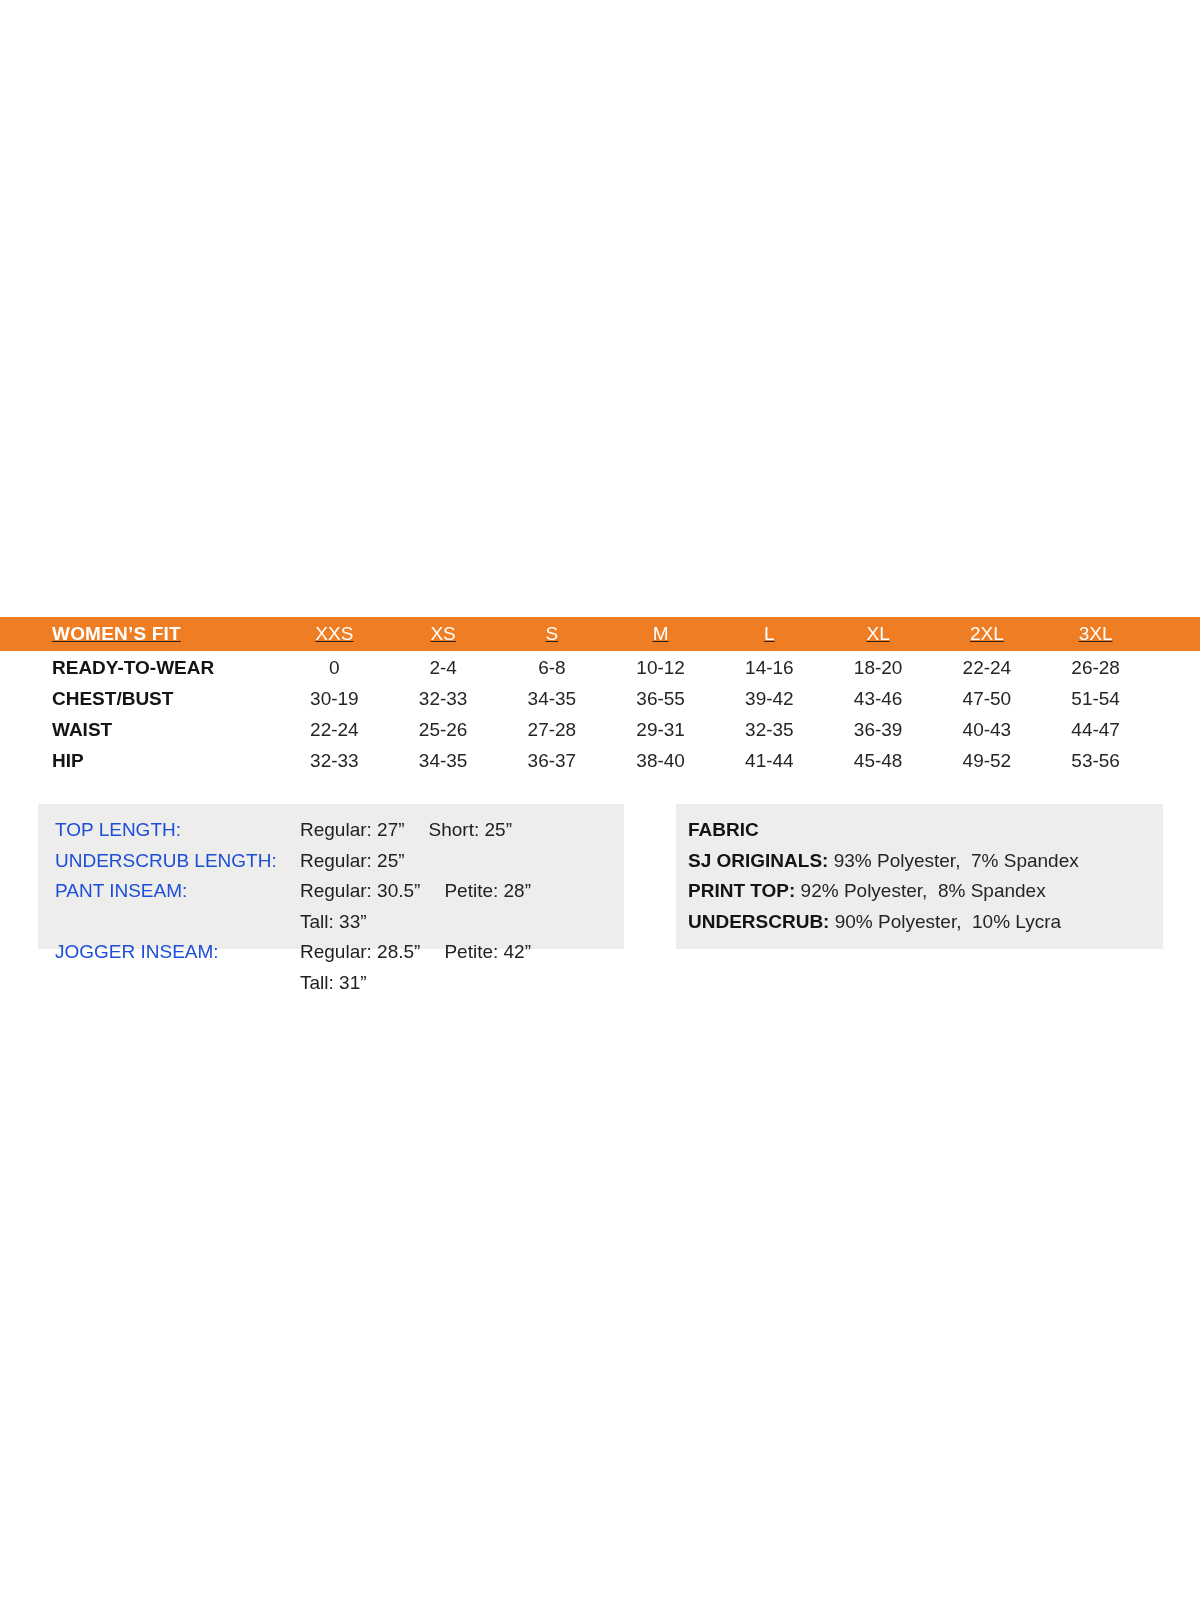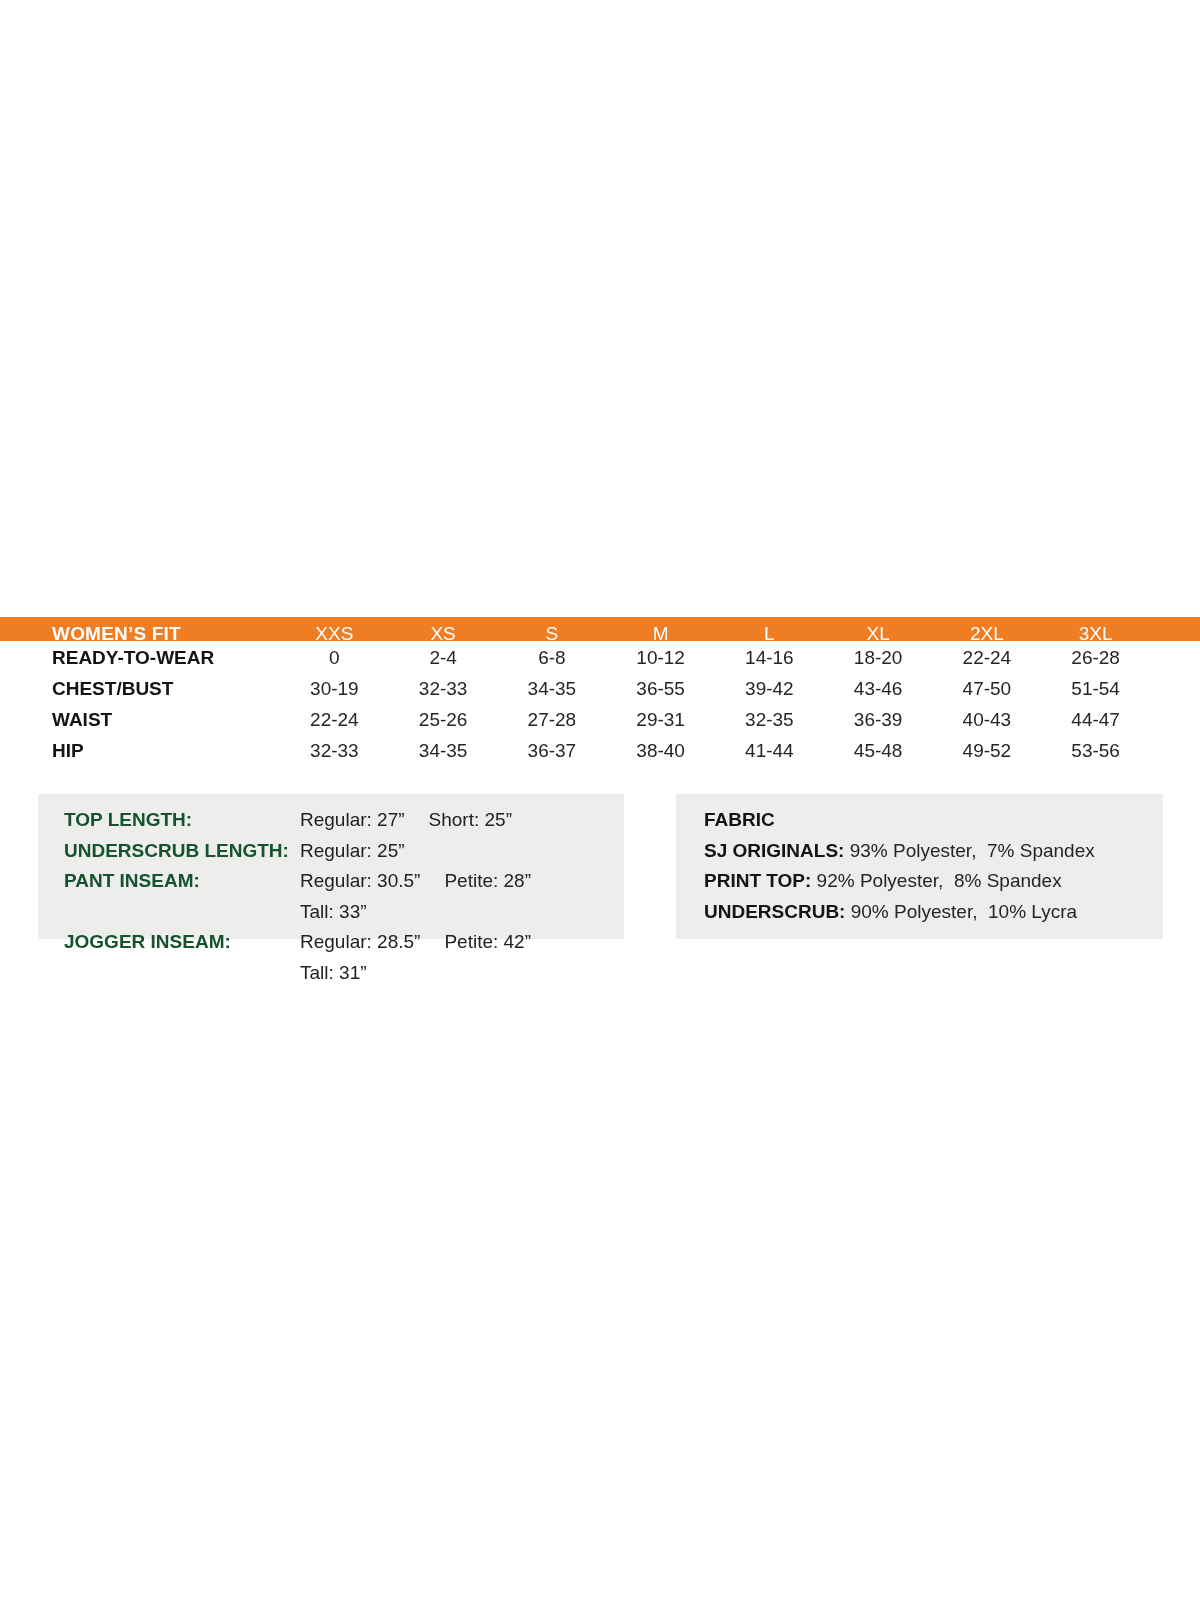--- a/index.html
+++ b/index.html
@@ -23,22 +23,23 @@
   
   .grid{
     display:grid;
     grid-template-columns:228px repeat(8,1fr);
     padding-left:52px;
     padding-right:50px;
     align-items:center;
   }
 
   .orange-bar{
-    width:1200px;height:24px;
+    width:1200px;height:34px;
     background:var(--accent);
+    text-decoration:underline;
   }
   .orange-bar .grid{height:34px;}
   .chart-title{
     font-weight:700;font-size:19px;color:var(--header-text);
     letter-spacing:.2px;
   }
   .col-header{
     font-size:19px;color:var(--header-text);
     text-align:center;font-weight:400;
   }
@@ -58,29 +59,29 @@
     height:145px;
   }
   .panel.left{
     margin-left:38px;
     width:586px;
     padding:11px 0 0 17px;
   }
   .panel.right{
     margin-left:52px;
     width:487px;
-    padding:11px 0 0 28px;
+    padding:11px 0 0 12px;
   }
   .m-row{
     display:grid;
     grid-template-columns:245px auto;
     line-height:30.5px;
     align-items:baseline;
   }
-  .m-label{font-weight:700;font-size:19px;color:#14532d;margin-left:9px;}
+  .m-label{font-weight:400;font-size:19px;color:#1d4ed8;}
   .m-values{font-size:19px;white-space:pre-wrap;}
   .m-values span{display:inline-block;margin-right:24px;}
 
   .fabric-title{
     font-weight:700;font-size:19px;color:#151314;
     line-height:30.5px;
   }
   .f-row{line-height:30.5px;font-size:19px;}
   .f-label{font-weight:700;color:#151314;}
   .f-value{white-space:pre-wrap;color:#272425;}

